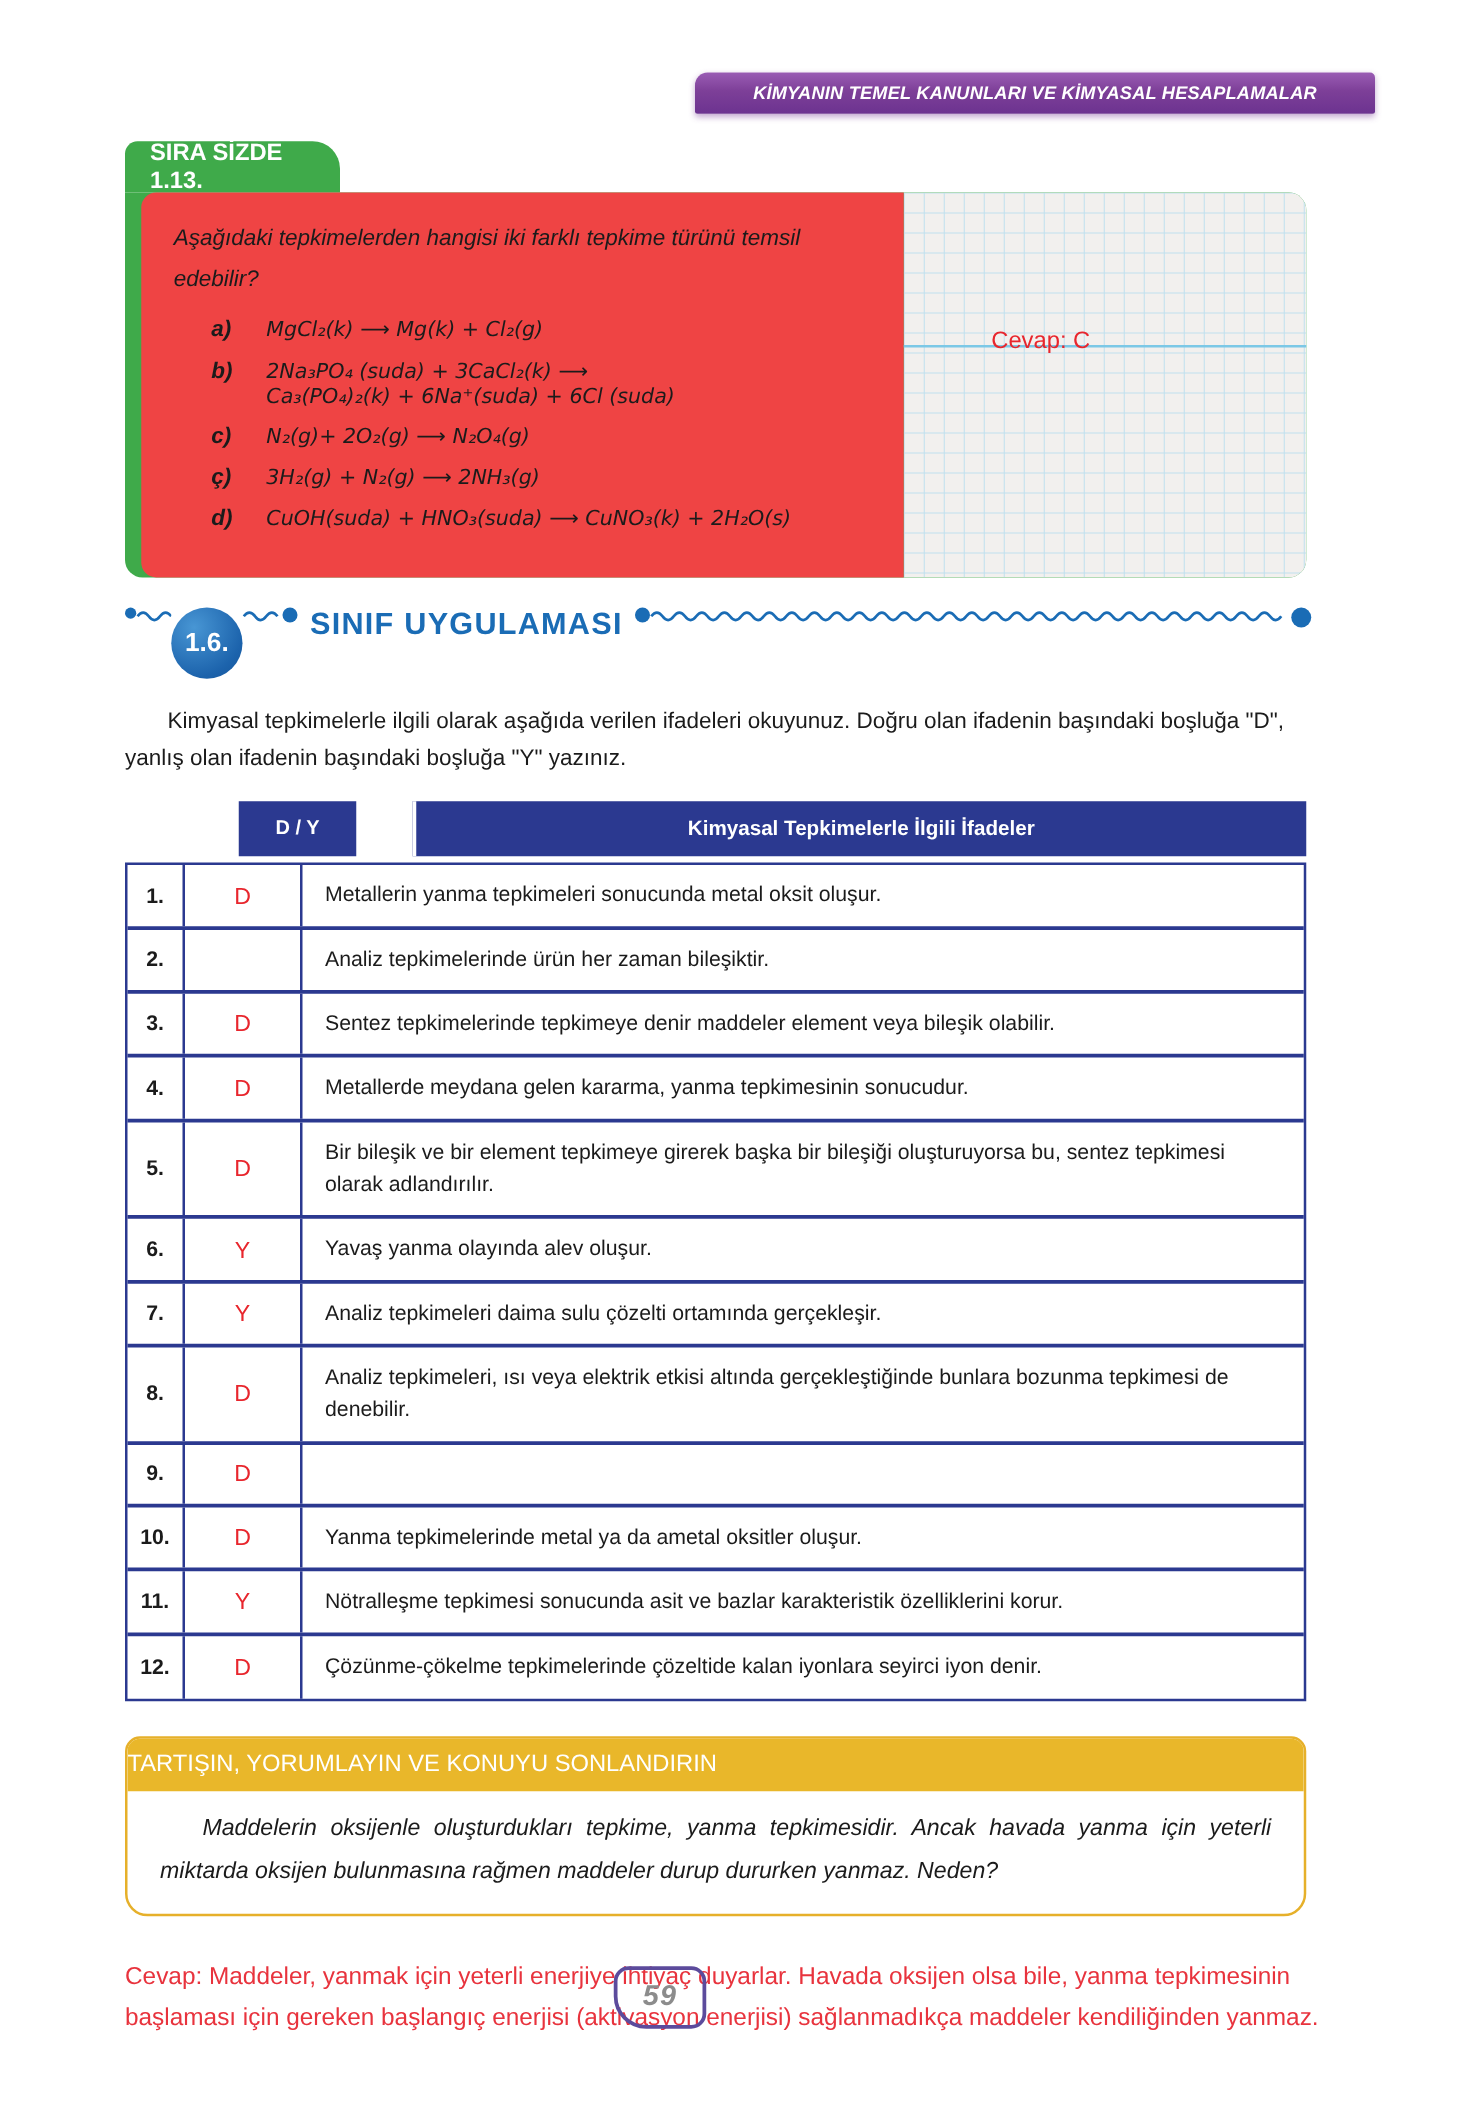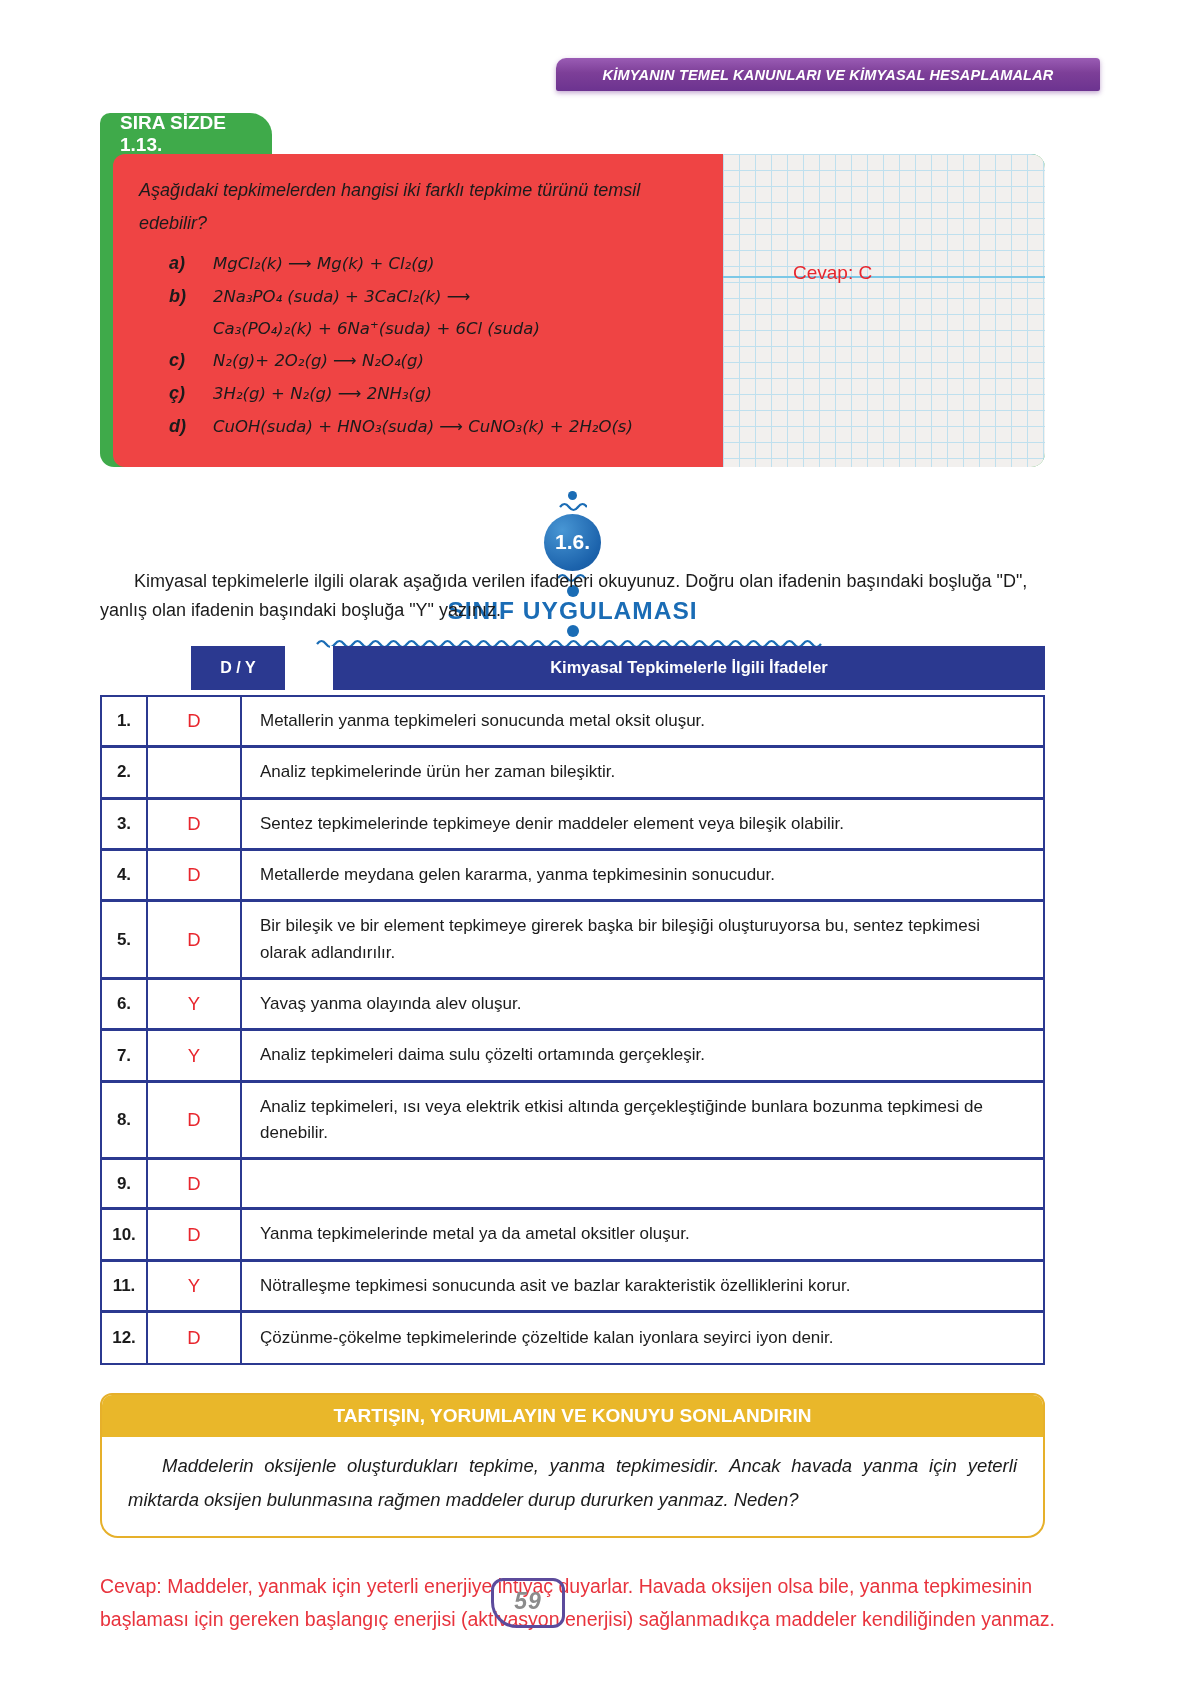--- a/index.html
+++ b/index.html
@@ -22,32 +22,32 @@
     padding-left:20px; }
   .sira-body { display:flex; background:#3faa4a; border-radius:0 14px 14px 14px;
     min-height:308px; padding-left:13px; }
   .sira-content { flex:1; background:#ef4444; border-radius:12px 0 0 12px;
     padding:20px 24px 18px 26px; }
   .q-text { font-style:italic; font-size:18px; line-height:1.85; max-width:580px; margin-bottom:8px; }
   .opt { margin:12px 0; font-style:italic; }
   .opt-row { display:flex; align-items:baseline; }
   .opt-label { width:44px; margin-left:30px; font-weight:bold; font-size:18px; flex:none; }
   .opt-formula { font-family:"DejaVu Sans", sans-serif; font-size:16.5px; white-space:nowrap; }
-  .opt-line2 { margin-left:74px; margin-top:12px; font-family:"DejaVu Sans", sans-serif; font-size:16.5px; }
+  .opt-line2 { margin-left:74px; font-family:"DejaVu Sans", sans-serif; font-size:16.5px; }
   .opt-line2:empty { display:none; }
   .grid-area { width:322px; flex:none; position:relative; border-radius:0 14px 14px 0;
     background-color:#f2f0ee;
     background-image:linear-gradient(#bfe0ee 1px, transparent 1px),
                      linear-gradient(90deg,#bfe0ee 1px, transparent 1px);
     background-size:16px 16px; }
   .grid-line { position:absolute; left:0; right:0; top:122px; height:2px; background:#7cc8e6; }
   .cevap-c { position:absolute; top:108px; left:70px; color:#e8262d; font-size:19px; }
 
   
-  .sec { display:flex; align-items:center; margin-top:24px; height:62px;flex-direction:column; }
+  .sec { display:flex; align-items:flex-start; margin-top:24px; height:62px; }
   .dot { background:#1a6cb5; border-radius:50%; flex:none; }
   .dot-sm { width:9px; height:9px; }
   .dot-md { width:12px; height:12px; }
   .dot-lg { width:16px; height:16px; }
   .wave { flex:none; display:block; }
   .sec-circle { width:57px; height:57px; border-radius:50%; flex:none;
     background:radial-gradient(circle at 32% 28%, #4896d4 0%, #1c63ac 70%, #15549a 100%);
     color:#fff; font-weight:bold; font-size:21px; display:flex; align-items:center; justify-content:center; }
   .sec-title { color:#1a6cb5; font-weight:bold; font-size:24.5px; letter-spacing:1px; margin:0 10px; white-space:nowrap; }
 
@@ -66,22 +66,22 @@
   .row:last-child { border-bottom:none; }
   .c-num { border-right:2.5px solid #2b3990; font-weight:bold; font-size:17px;
     display:flex; align-items:center; justify-content:center; }
   .c-dy { border-right:2.5px solid #2b3990; color:#e8262d; font-size:18.5px;
     display:flex; align-items:center; justify-content:center; }
   .c-stmt { padding:11px 18px; font-size:17px; line-height:1.55; display:flex; align-items:center; }
 
   
   .disc { margin-top:28px; border:2px solid #e6b02a; border-radius:12px 12px 18px 18px;
     overflow:hidden; background:#fff; }
-  .disc-head { background:#e9b72a; color:#fff; font-weight:bold; font-size:19px;
-    text-align:center; padding:10px 0; }
+  .disc-head { background:#e9b72a; color:#fff; font-weight:normal; font-size:19px;
+    text-align:left; padding:10px 0; }
   .disc-body { font-style:italic; font-size:18.5px; line-height:1.85;
     padding:12px 26px 18px; text-align:justify; text-indent:34px; }
 
   
   .answer { position:relative; margin-top:32px; width:990px; color:#e8333d;
     font-size:19.5px; line-height:1.7; }
   .page-badge { position:absolute; left:391px; top:8px; width:74px; height:50px;
     border:3.5px solid #5c4b9c; border-radius:12px 12px 12px 26px;
     display:flex; justify-content:center; }
   .page-num { color:#8c8c8c; font-weight:bold; font-style:italic; font-size:23px;

